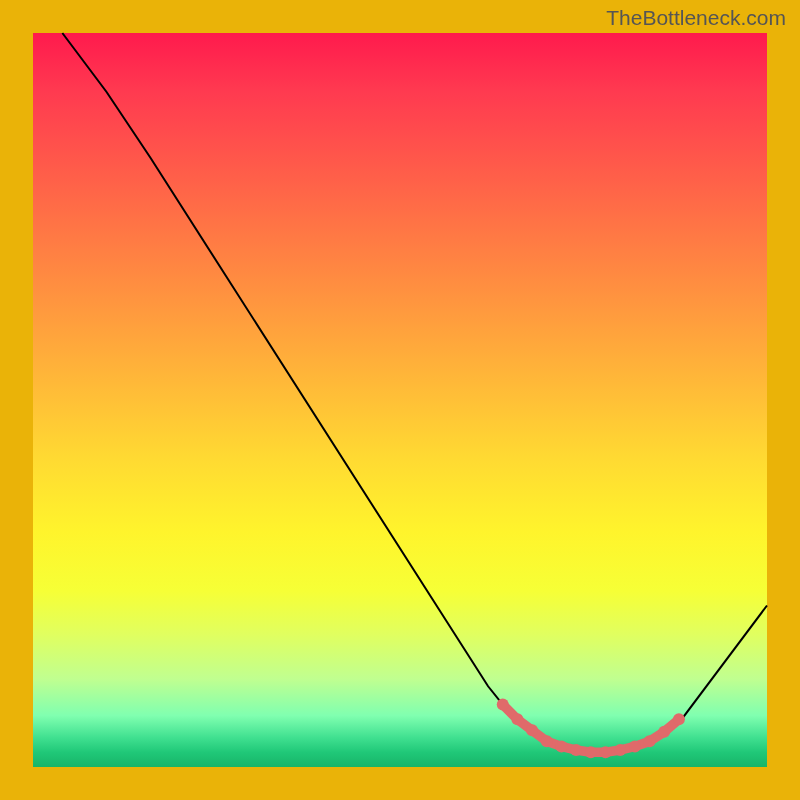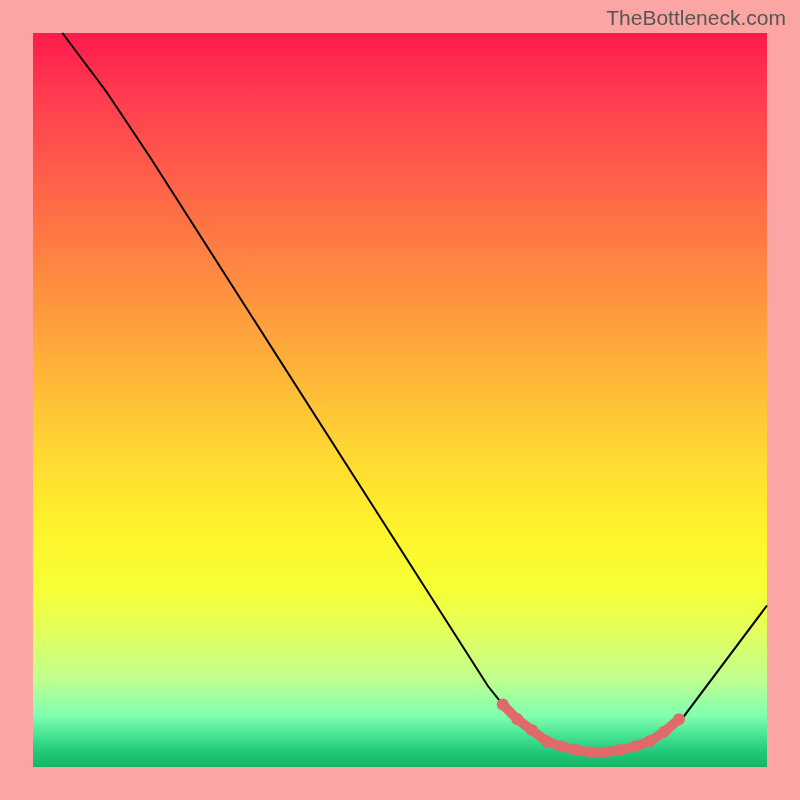--- a/index.html
+++ b/index.html
@@ -8,21 +8,21 @@
     background: #000;
     width: 800px;
     height: 800px;
     overflow: hidden;
     font-family: Arial, sans-serif;
   }
   .container {
     position: relative;
     width: 800px;
     height: 800px;
-    background: #fca5a5;
+    background: #eab308;
   }
   .watermark {
     position: absolute;
     top: 6px;
     right: 14px;
     color: #555;
     font-size: 21px;
     font-weight: 500;
     z-index: 10;
   }

